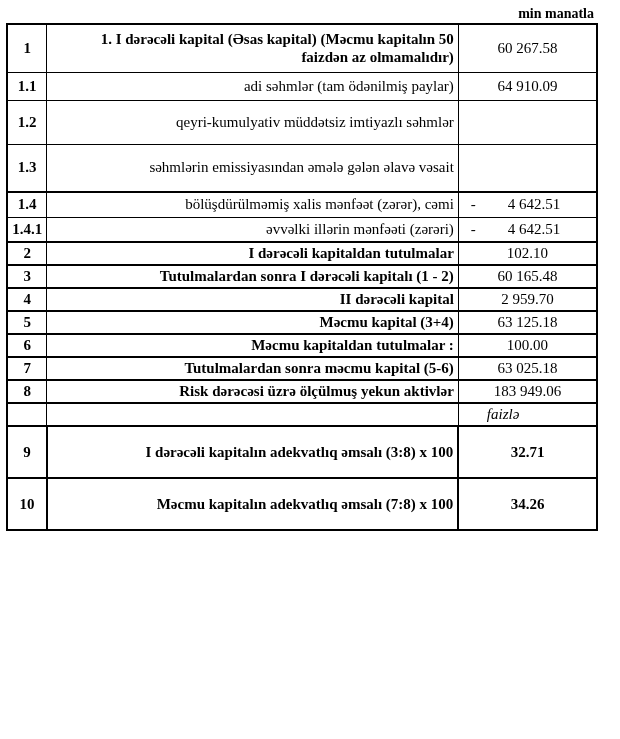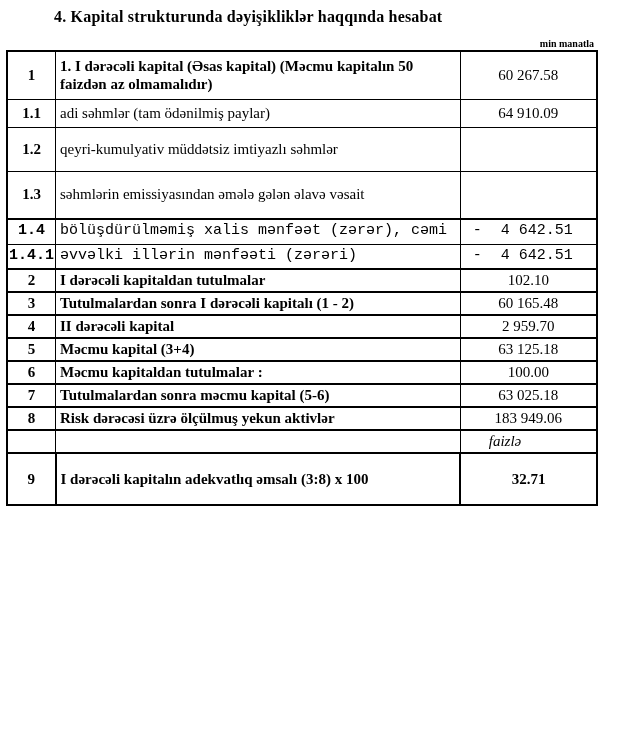--- a/index.html
+++ b/index.html
@@ -14,64 +14,63 @@
   .page { padding: 6px 14px 0 6px; }
   .title {
     font-size: 16px;
     font-weight: bold;
     padding-left: 48px;
     margin: 2px 0 12px 0;
     letter-spacing: 0.2px;
   }
   .unit {
     width: 592px;
-    font-size: 10px;
+    font-size: 14px;
     font-weight: bold;
     text-align: right;
     padding-right: 4px;
     margin-bottom: 1px;
   }
   table.report {
     border-collapse: collapse;
     width: 592px;
     border: 2px solid #000;
   }
   td {
     border: 1px solid #000;
     font-size: 15px;
     padding: 1px 4px;
     vertical-align: middle;
     line-height: 1.25;
   }
   td.num   { width: 40px;  text-align: center; font-weight: bold; padding: 1px 1px; }
-  td.label { width: 413px; }
+  td.label { width: 413px; text-align: right; }
   td.label.bold { font-weight: bold; }
   td.value { width: 139px; text-align: center; }
   td.value.bold   { font-weight: bold; margin-left: 46px; }
   td.value.italic { font-style: italic; padding-left: 28px; }
   td.value.left   { text-align: left; }
   td.value.center { text-align: center; }
   td.value .dash  { float: left; padding-left: 8px; }
 
   tr.size-xl    > td { height: 48px; }
   tr.size-md    > td { height: 28px; }
   tr.size-tall  > td { height: 44px; }
   tr.size-xtall > td { height: 48px; }
-  tr.size-std   > td { height: 25px; font-family: Liberation Mono, monospace; }
+  tr.size-std   > td { height: 25px; }
   tr.size-slim  > td { height: 23px; }
   tr.size-big   > td { height: 52px; }
 
   tr.thick-top > td { border-top-width: 2px; }
   tr.boxed     > td { border-width: 2px; }
 </style>
 </head>
 <body>
 
 <div class="page">
-  <div class="title">4. Kapital strukturunda dəyişikliklər haqqında hesabat</div>
   <div class="unit">min manatla</div>
   <table class="report">
     <tbody>
         <tr class="size-xl">
           <td class="num">1</td>
           <td class="label bold">1. I dərəcəli kapital (Əsas kapital) (Məcmu kapitalın 50 faizdən  az olmamalıdır)</td>
           <td class="value">60 267.58</td>
         </tr>
         <tr class="size-md">
           <td class="num">1.1</td>
@@ -136,15 +135,20 @@
         <tr class="size-slim thick-top">
           <td class="num"></td>
           <td class="label"></td>
           <td class="value italic left">faizlə</td>
         </tr>
         <tr class="size-big boxed">
           <td class="num">9</td>
           <td class="label bold">I dərəcəli  kapitalın  adekvatlıq əmsalı (3:8) x 100</td>
           <td class="value center bold">32.71</td>
         </tr>
+        <tr class="size-big boxed">
+          <td class="num">10</td>
+          <td class="label bold">Məcmu kapitalın  adekvatlıq  əmsalı (7:8) x 100</td>
+          <td class="value center bold">34.26</td>
+        </tr>
       </tbody>
   </table>
 </div>
 
 </body></html>

